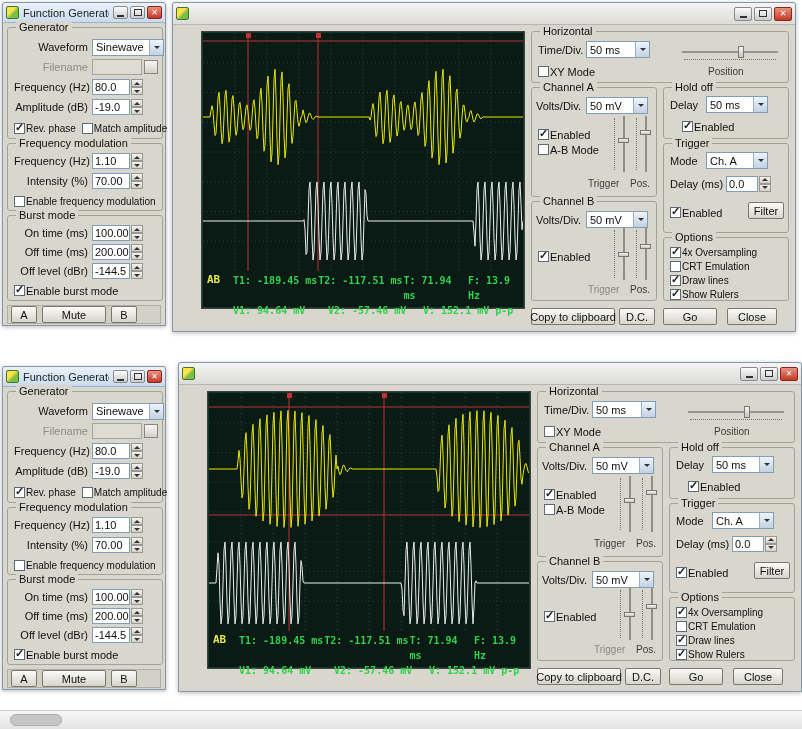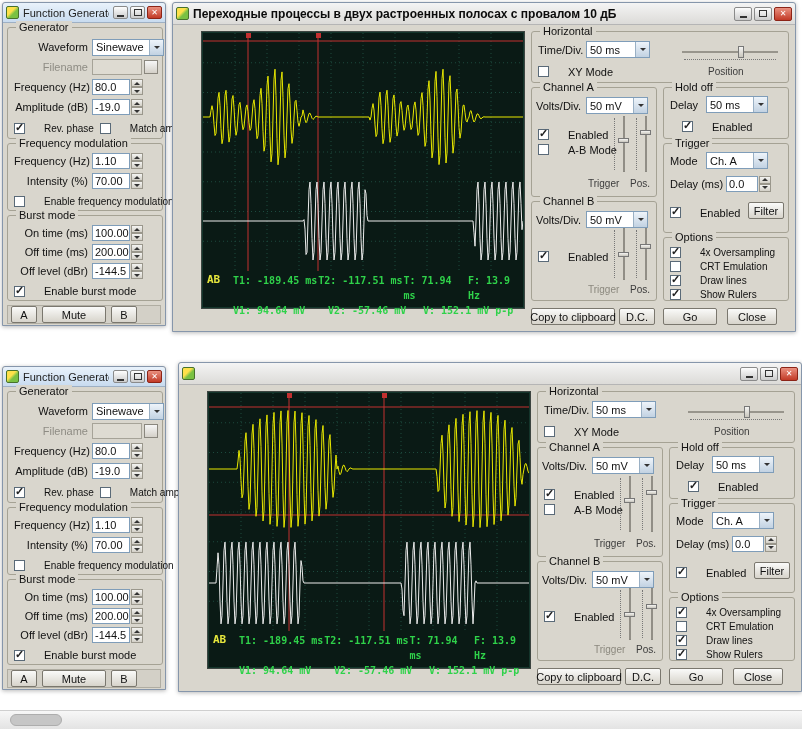--- a/index.html
+++ b/index.html
@@ -29,21 +29,21 @@
   .legend{position:absolute;top:-7px;left:8px;background:#d9d6cd;padding:0 3px;font-size:11px;white-space:nowrap}
   .tinput{display:inline-block;height:16px;background:#fff;border:1px solid #7f9db9;font-size:11px;line-height:14px;padding:0 2px;white-space:nowrap;overflow:hidden}
   .tinput.disabled{background:#dedbd2;border-color:#a6a398}
   .spin{display:inline-flex;flex-direction:column;width:12px;height:16px;margin-left:1px;flex:none}
   .sp{flex:1;border:1px solid #9a978c;background:linear-gradient(#f4f4f2,#d2cfc6);display:flex;align-items:center;justify-content:center}
   .tri-up{width:0;height:0;border-left:3px solid transparent;border-right:3px solid transparent;border-bottom:3px solid #333}
   .tri-dn{width:0;height:0;border-left:3px solid transparent;border-right:3px solid transparent;border-top:3px solid #333}
   .dd{display:inline-flex;height:17px;background:#fff;border:1px solid #7f9db9;align-items:center;flex:none}
   .dd-val{flex:1;padding:0 3px;font-size:11px;white-space:nowrap;overflow:hidden}
   .dd-btn{width:14px;align-self:stretch;background:linear-gradient(#eef4fa,#c2d2e2);border-left:1px solid #9ab0c4;display:flex;align-items:center;justify-content:center}
-  .cb{display:inline-flex;align-items:center;gap:19px;white-space:nowrap}
+  .cb{display:inline-flex;gap:1px;white-space:nowrap}
   .cb-box{width:11px;height:11px;background:#fff;border:1px solid #5a6a78;position:relative;flex:none}
   .cb.checked .cb-box::after{content:"\2713";position:absolute;left:0;top:-3px;font-size:11px;font-weight:bold;color:#222}
   .cb-lbl{font-size:11px}
   .s10 .cb-lbl,.s10{font-size:10px}
   .btn{display:inline-flex;align-items:center;justify-content:center;height:17px;font-size:11px;border:1px solid #7a776e;border-radius:2px;background:linear-gradient(#fafaf9,#d7d4cb);color:#111;white-space:nowrap}
 
   
   .fgroup{position:absolute;left:4px;width:156px;border:1px solid #a5a294;border-radius:3px}
   .frow{position:absolute;left:6px;right:4px;display:flex;align-items:center;height:18px}
   .flabel{width:74px;text-align:right;margin-right:4px;white-space:nowrap;flex:none}
@@ -234,21 +234,20 @@
     <span class="btn" style="width:26px">A</span>
     <span class="btn" style="width:64px">Mute</span>
     <span class="btn" style="width:26px">B</span>
   </div>
 </div>
 </div>
   <div id="scope1-slot" class="slot" style="left:172px;top:2px">
 <div class="window scope-window">
   <div class="titlebar scope-titlebar">
     <span class="app-icon"></span>
-    <span class="scope-title">Переходные процессы в двух растроенных полосах с провалом 10 дБ</span>
     <span class="winbtns">
       <span class="wbtn">
               <i class="ic-min"></i>
             </span>
       <span class="wbtn">
               <i class="ic-max"></i>
             </span>
       <span class="wbtn close">✕</span>
     </span>
   </div>

